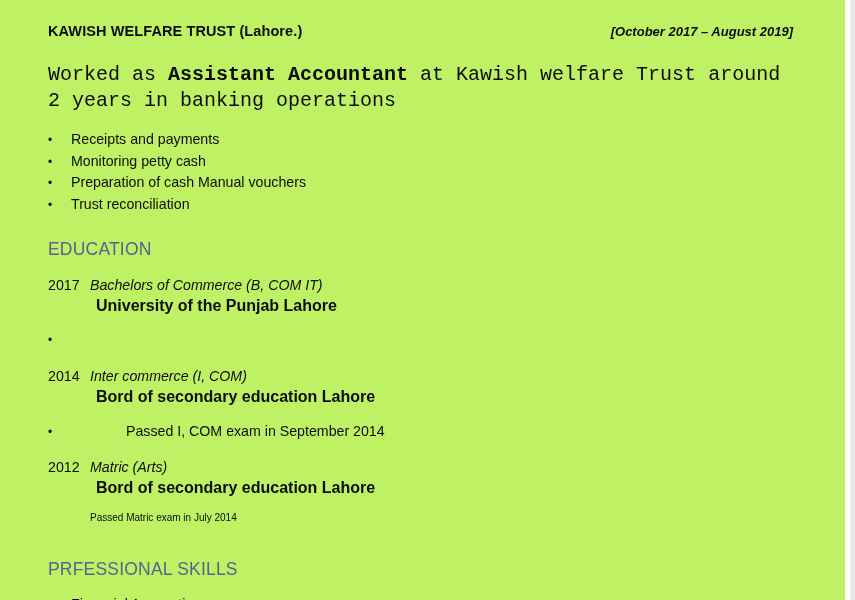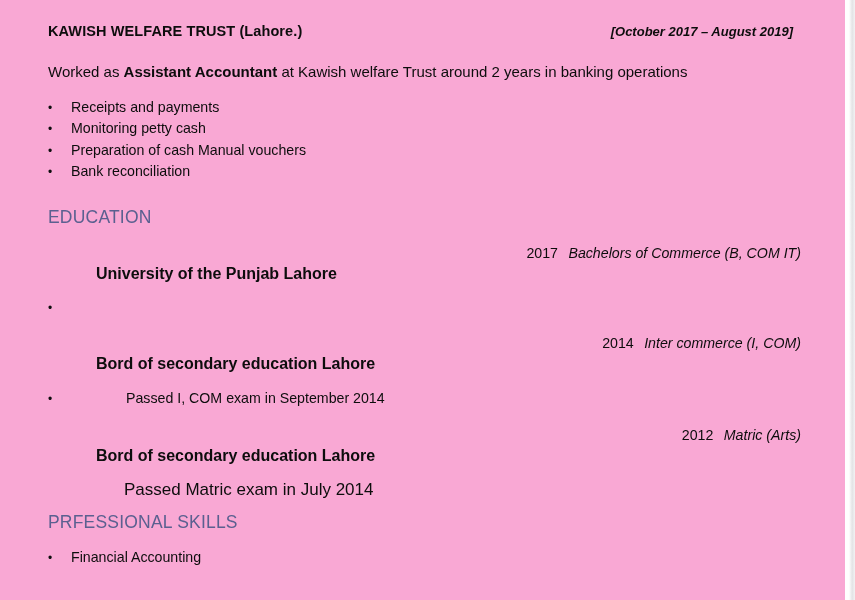--- a/index.html
+++ b/index.html
@@ -13,21 +13,21 @@
   }
   body {
     font-family: "Liberation Sans", sans-serif;
     color: #0d0d0d;
   }
 
   .page {
     position: relative;
     width: 855px;
     height: 600px;
-    background: #f9a8d4;
+    background: #bef264;
     overflow: hidden;
   }
 
   
   .page-edge {
     position: absolute;
     top: 0;
     right: 0;
     width: 10px;
     height: 600px;
@@ -58,23 +58,24 @@
   }
   .job-dates {
     font-size: 13px;
     font-weight: bold;
     font-style: italic;
     white-space: nowrap;
     padding-right: 8px;
   }
 
   .para {
-    font-size: 15px;
+    font-size: 20px;
     margin-top: 23px;
     line-height: 1.3;
+    font-family: Liberation Mono, monospace;
   }
   .para b { font-weight: bold; }
 
   .para-sub {
     font-size: 14.5px;
     margin-top: 22px;
   }
 
   
   .bullets {
@@ -101,50 +102,49 @@
   }
 
   
   .section-head {
     color: #5b6090;
     font-size: 17.5px;
     font-weight: normal;
     letter-spacing: 0.2px;
   }
   .section-head.education { margin-top: 24px; }
-  .section-head.skills { margin-top: 12px; }
+  .section-head.skills { margin-top: 36px; }
 
   
   .edu-entry { margin-top: 15px; }
   .edu-line {
     display: flex;
     align-items: baseline;
     font-size: 14.2px;
     line-height: 20px;
-    justify-content: flex-end;
   }
   .edu-year {
     width: 42px;
     flex: 0 0 42px;
     font-weight: normal;
   }
   .edu-degree {
     font-weight: normal;
     font-style: italic;
     white-space: nowrap;
   }
   .edu-school {
     font-weight: bold;
     margin-left: 48px;
     white-space: nowrap;
     line-height: 21px;
   }
   .edu-plain {
-    margin-left: 76px;
-    font-size: 17px;
+    margin-left: 42px;
+    font-size: 10px;
     white-space: nowrap;
   }
   .edu-note-row { margin-top: 14px; }
   .edu-note-plain { margin-top: 14px; }
 
   .skills-list { margin-top: 14px; }
 </style>
 </head>
 <body>
 
@@ -169,21 +169,21 @@
       <div class="bullet-row">
         <span class="bullet-mark">•</span>
         <span class="bullet-text">Monitoring petty cash</span>
       </div>
       <div class="bullet-row">
         <span class="bullet-mark">•</span>
         <span class="bullet-text">Preparation of cash Manual vouchers</span>
       </div>
       <div class="bullet-row">
         <span class="bullet-mark">•</span>
-        <span class="bullet-text">Bank reconciliation</span>
+        <span class="bullet-text">Trust reconciliation</span>
       </div>
     </div>
 
     <div class="section-head education">EDUCATION</div>
 
     <div class="edu-entry">
       <div class="edu-line">
         <span class="edu-year">2017</span>
         <span class="edu-degree">Bachelors of Commerce (B, COM IT)</span>
       </div>

